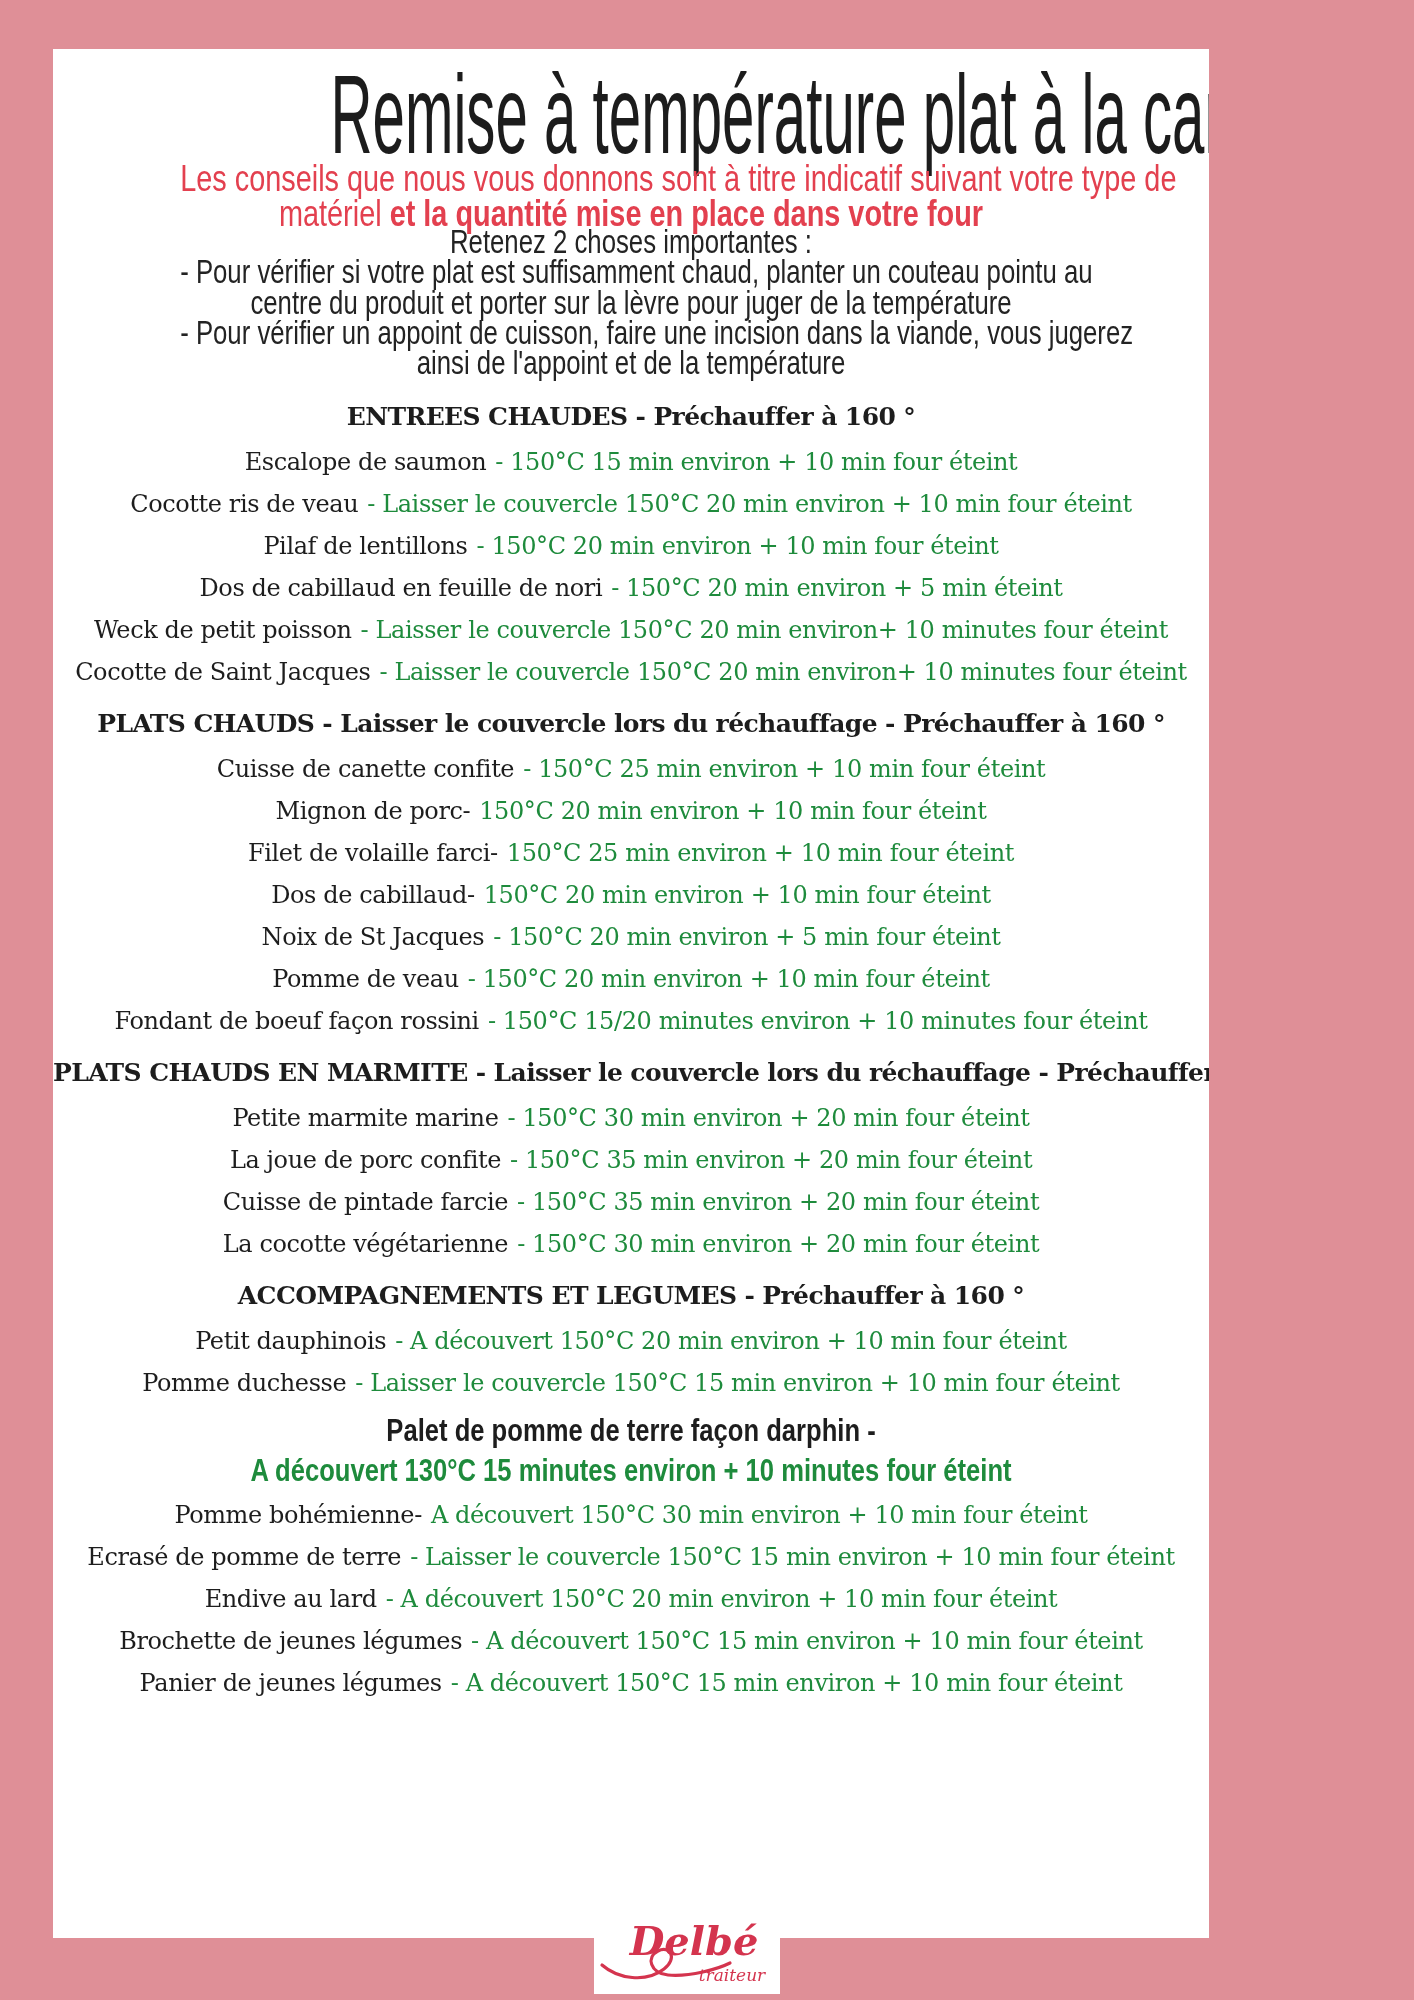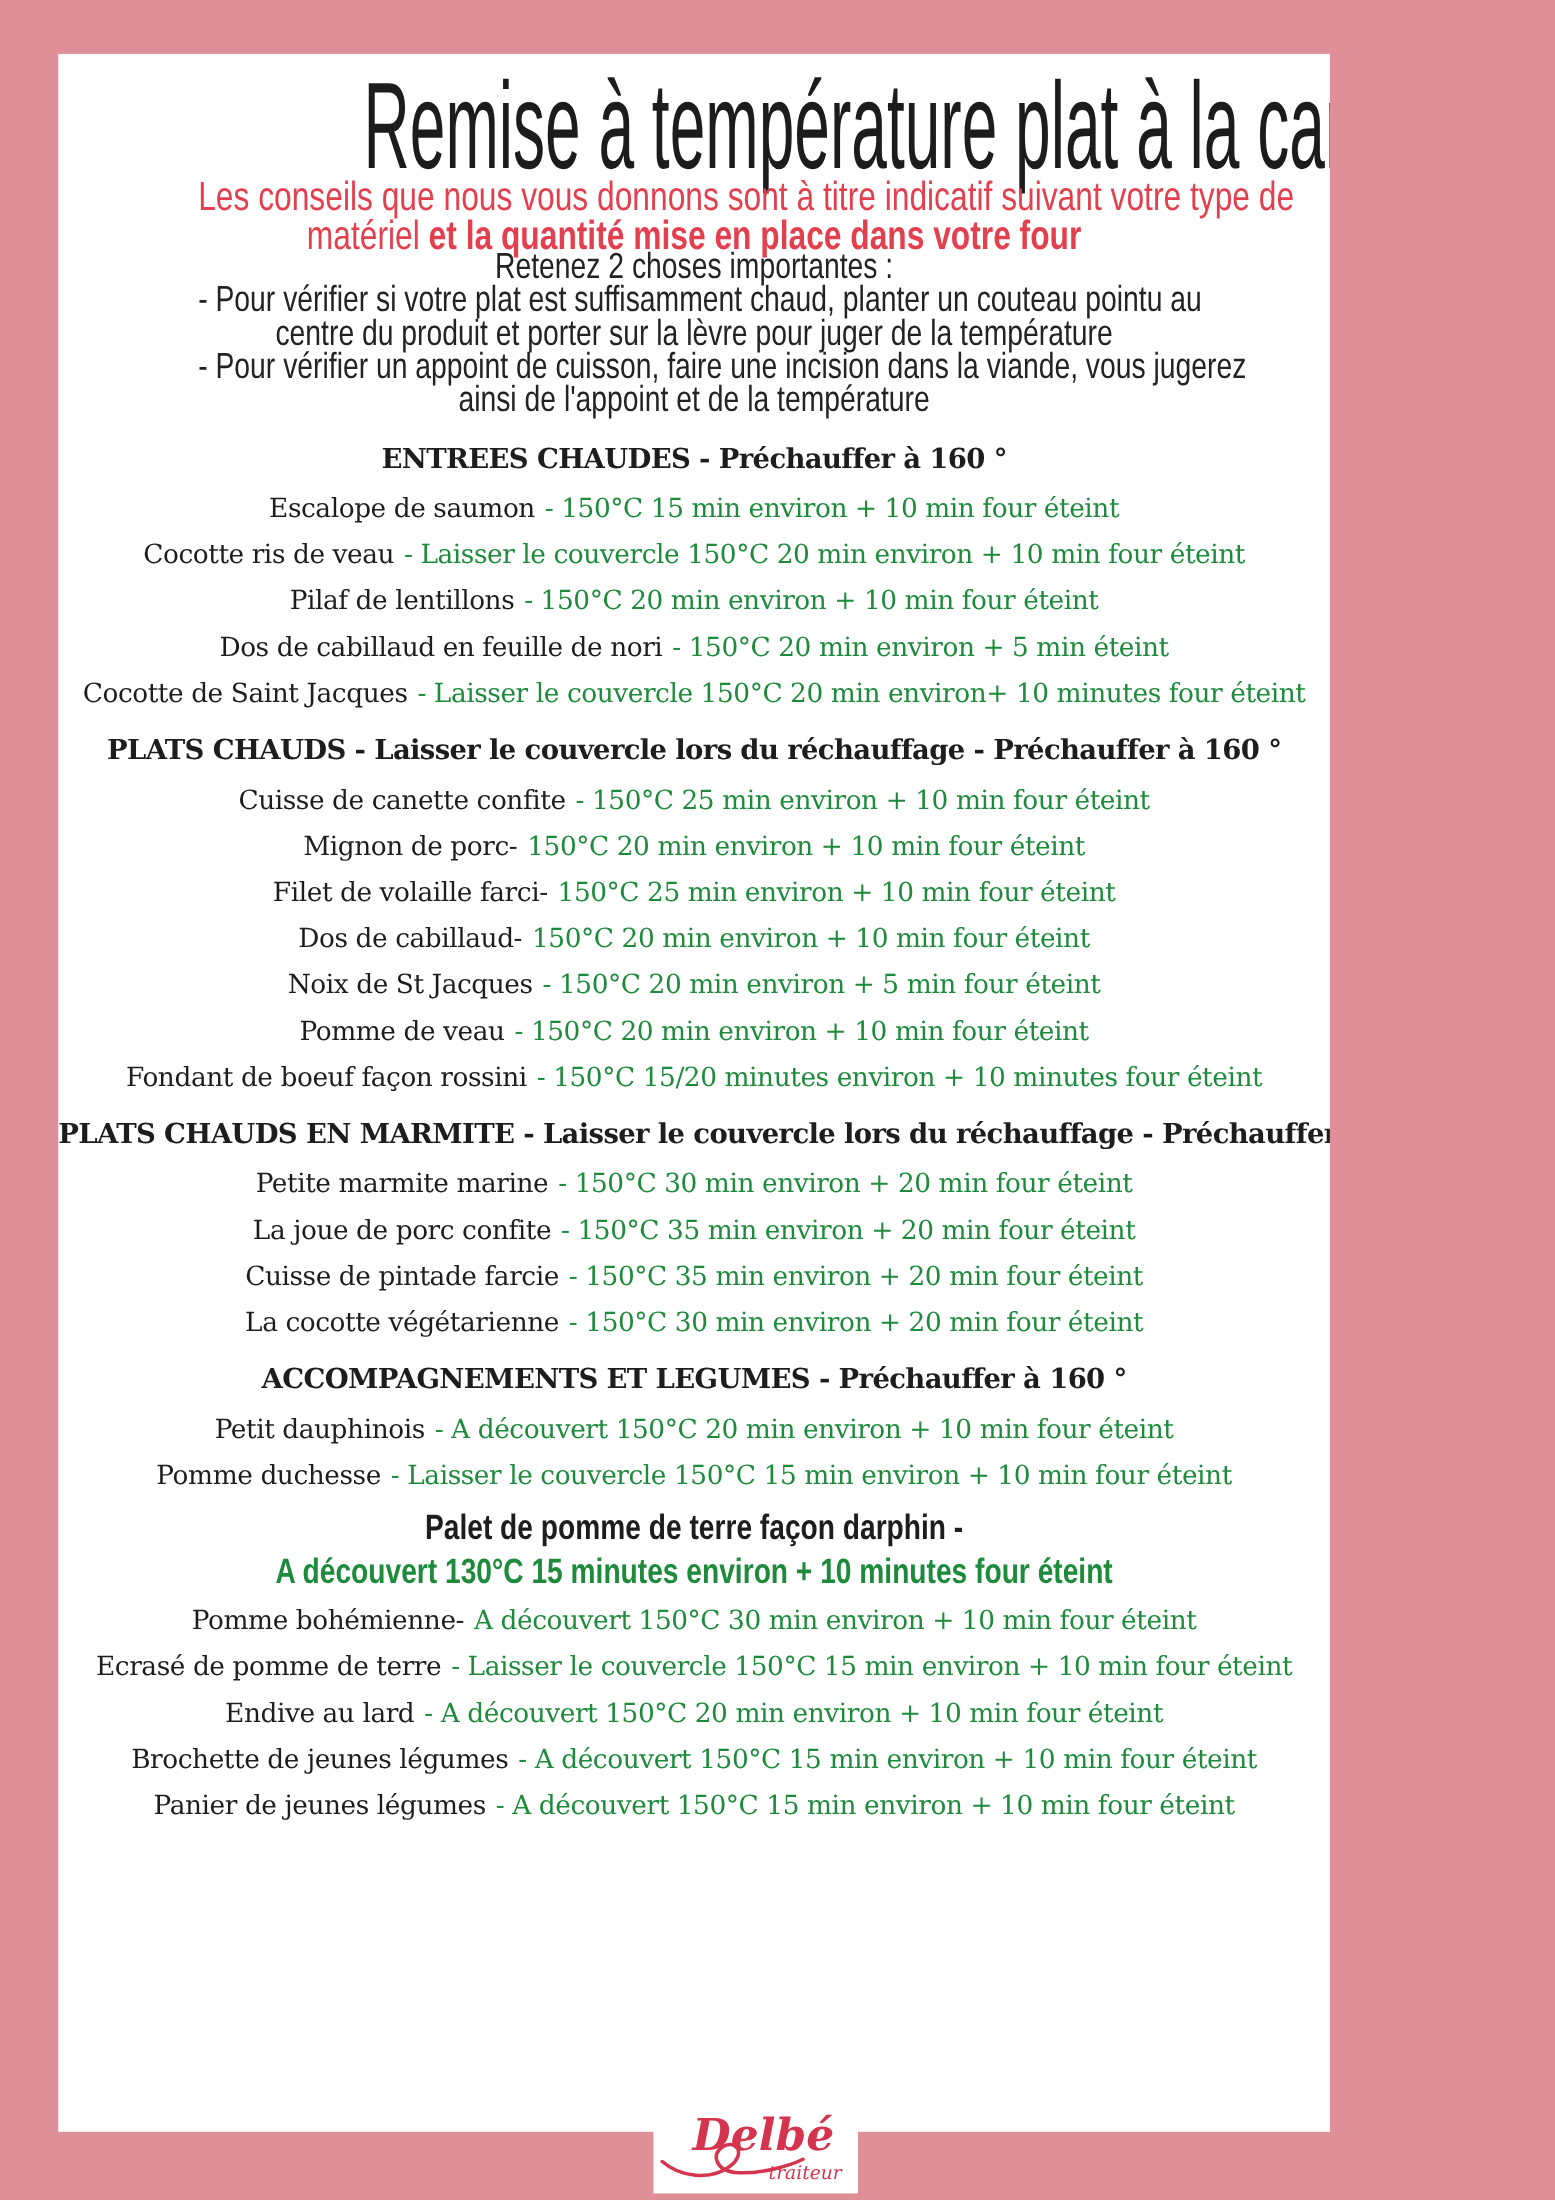--- a/index.html
+++ b/index.html
@@ -84,20 +84,21 @@
     <div class="intro-line">ainsi de l'appoint et de la température</div>
   </div>
 
   <div class="menu">
 
     <div class="heading">ENTREES CHAUDES  - Préchauffer à 160 °</div>
     <div class="row"><span class="dish">Escalope de saumon</span><span class="info">- 150°C 15 min environ + 10 min four éteint</span></div>
     <div class="row"><span class="dish">Cocotte ris de veau</span><span class="info">- Laisser le couvercle 150°C 20 min environ + 10 min four éteint</span></div>
     <div class="row"><span class="dish">Pilaf de lentillons</span><span class="info">- 150°C 20 min environ + 10 min four éteint</span></div>
     <div class="row"><span class="dish">Dos de cabillaud en feuille de nori</span><span class="info">- 150°C 20 min environ + 5 min éteint</span></div>
+    <div class="row"><span class="dish">Weck de petit poisson</span><span class="info">- Laisser le couvercle 150°C 20 min environ+ 10 minutes four éteint</span></div>
     <div class="row"><span class="dish">Cocotte de Saint Jacques</span><span class="info">- Laisser le couvercle 150°C 20 min environ+ 10 minutes four éteint</span></div>
 
     <div class="heading">PLATS CHAUDS - Laisser le couvercle lors du réchauffage  - Préchauffer à 160 °</div>
     <div class="row"><span class="dish">Cuisse de canette confite</span><span class="info">- 150°C 25 min environ + 10 min four éteint</span></div>
     <div class="row"><span class="dish">Mignon de porc-</span><span class="info">150°C 20 min environ + 10 min four éteint</span></div>
     <div class="row"><span class="dish">Filet de volaille farci-</span><span class="info">150°C 25 min environ + 10 min four éteint</span></div>
     <div class="row"><span class="dish">Dos de cabillaud-</span><span class="info">150°C 20 min environ + 10 min four éteint</span></div>
     <div class="row"><span class="dish">Noix de St Jacques</span><span class="info">- 150°C 20 min environ + 5 min four éteint</span></div>
     <div class="row"><span class="dish">Pomme de veau</span><span class="info">- 150°C 20 min environ + 10 min four éteint</span></div>
     <div class="row"><span class="dish">Fondant de boeuf façon rossini</span><span class="info">- 150°C 15/20 minutes environ + 10 minutes four éteint</span></div>

